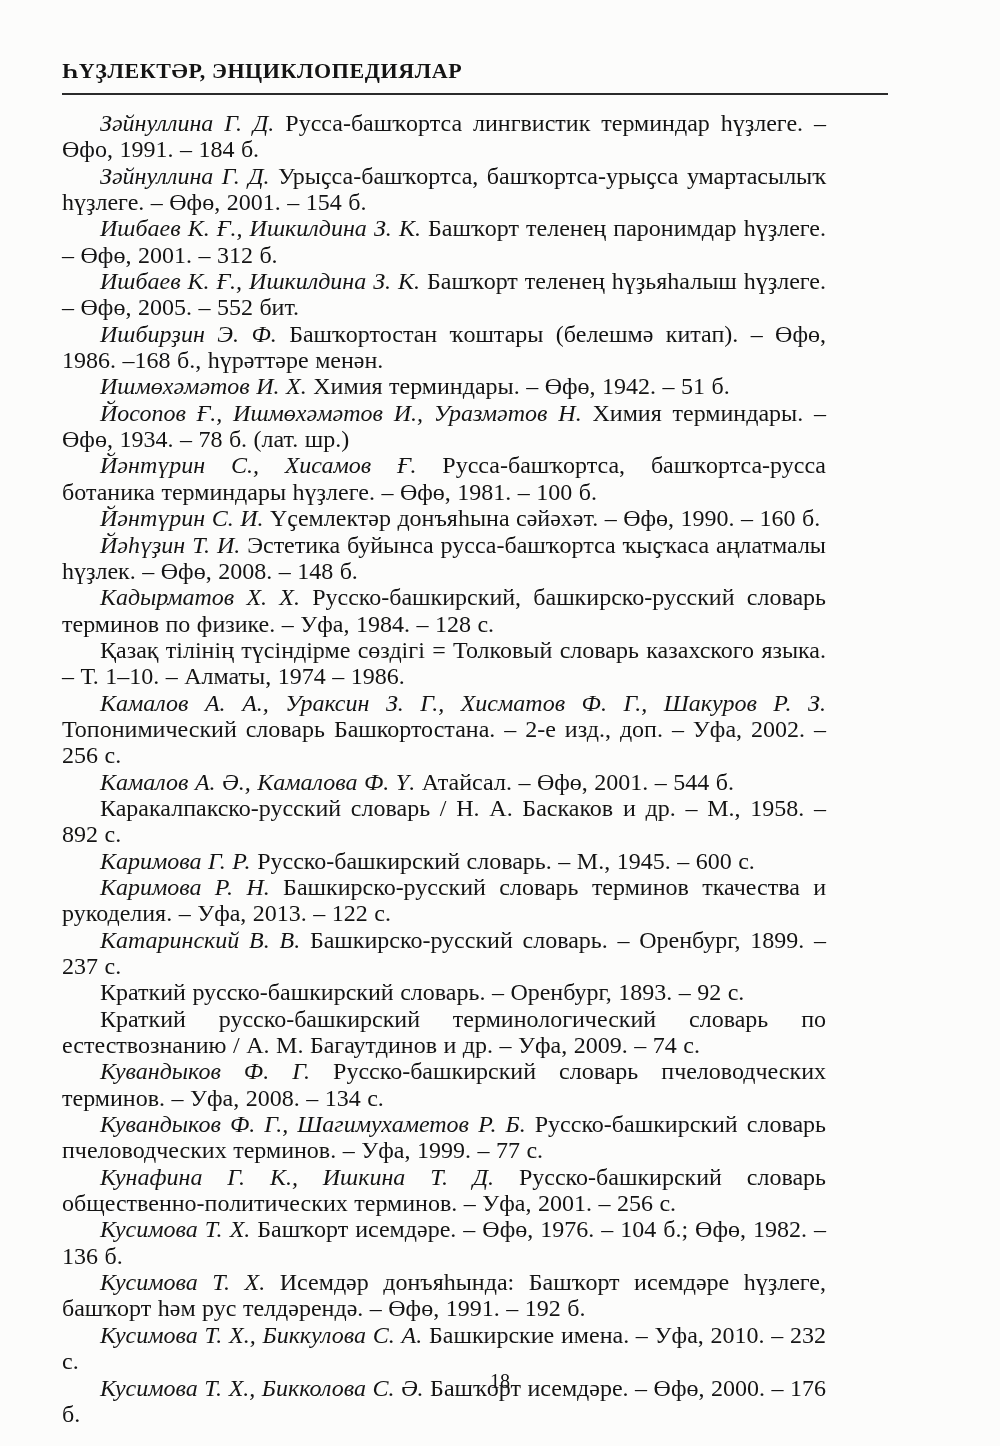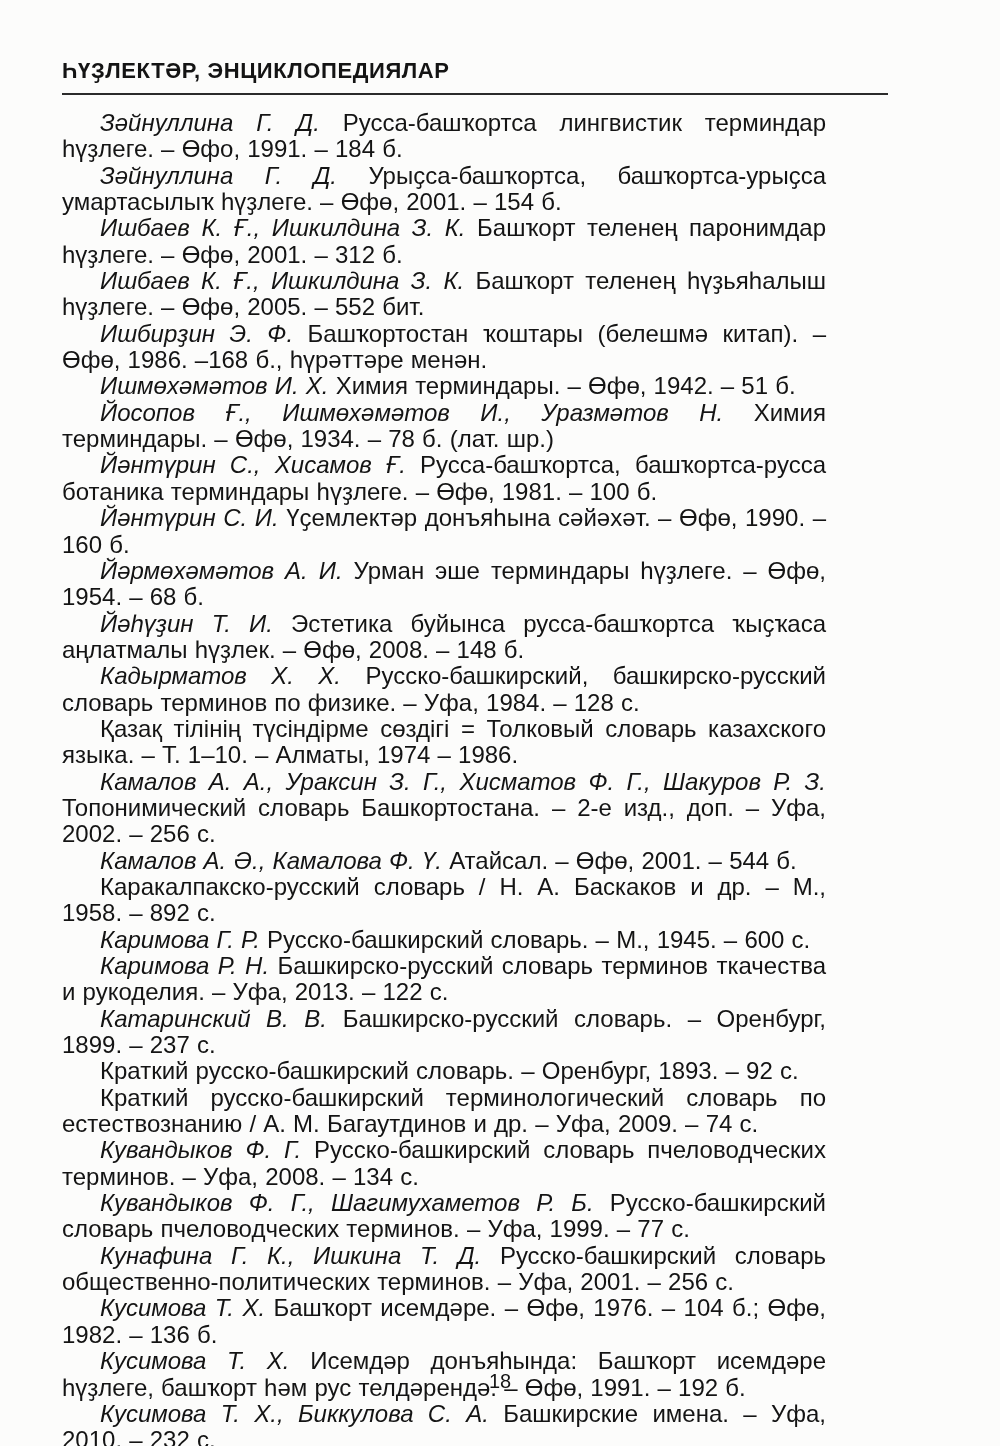--- a/index.html
+++ b/index.html
@@ -8,21 +8,21 @@
     --rule: #2b2b2b;
   }
   * { box-sizing: border-box; }
   html, body { margin: 0; padding: 0; background: var(--paper); }
   .page {
     position: relative;
     width: 888px;
     height: 1446px;
     background: var(--paper);
     color: var(--ink);
-    font-family: Liberation Sans, sans-serif;
+    font-family: Liberation Serif, serif;
     padding: 58px 62px 12px 62px;
     overflow: hidden;
   }
   .page-header {
     font-size: 22px;
     font-weight: bold;
     margin: 0;
     letter-spacing: 0.6px;
     line-height: 26px;
   }
@@ -73,21 +73,20 @@
 
 
   <p class="entry"><i class="author">Ишмөхәмәтов И. Х.</i><span class="body"> Химия терминдары. – Өфө, 1942. – 51 б.</span></p>
 
   <p class="entry"><i class="author">Йосопов Ғ., Ишмөхәмәтов И., Уразмәтов Н.</i><span class="body"> Химия терминдары. – Өфө, 1934. – 78 б. (лат. шр.)</span></p>
 
   <p class="entry"><i class="author">Йәнтүрин С., Хисамов Ғ.</i><span class="body"> Русса-башҡортса, башҡортса-русса ботаника терминдары һүҙлеге. – Өфө, 1981. – 100 б.</span></p>
 
   <p class="entry"><i class="author">Йәнтүрин С. И.</i><span class="body"> Үҫемлектәр донъяһына сәйәхәт. – Өфө, 1990. – 160 б.</span></p>
 
-  <p class="entry"><i class="author">Йәрмөхәмәтов А. И.</i><span class="body"> Урман эше терминдары һүҙлеге. – Өфө, 1954. – 68 б.</span></p>
 
   <p class="entry"><i class="author">Йәһүҙин Т. И.</i><span class="body"> Эстетика буйынса русса-башҡортса ҡыҫҡаса аңлатмалы һүҙлек. – Өфө, 2008. – 148 б.</span></p>
 
   <p class="entry"><i class="author">Кадырматов Х. Х.</i><span class="body"> Русско-башкирский, башкирско-русский словарь терминов по физике. – Уфа, 1984. – 128 с.</span></p>
 
   <p class="entry"><span class="body">Қазақ тілінің түсіндірме сөздігі = Толковый словарь казахского языка. – Т. 1–10. – Алматы, 1974 – 1986.</span></p>
 
   <p class="entry"><i class="author">Камалов А. А., Ураксин З. Г., Хисматов Ф. Г., Шакуров Р. З.</i><span class="body"> Топонимический словарь Башкортостана. – 2-е изд., доп. – Уфа, 2002. – 256 с.</span></p>
 
   <p class="entry"><i class="author">Камалов А. Ә., Камалова Ф. Ү.</i><span class="body"> Атайсал. – Өфө, 2001. – 544 б.</span></p>

